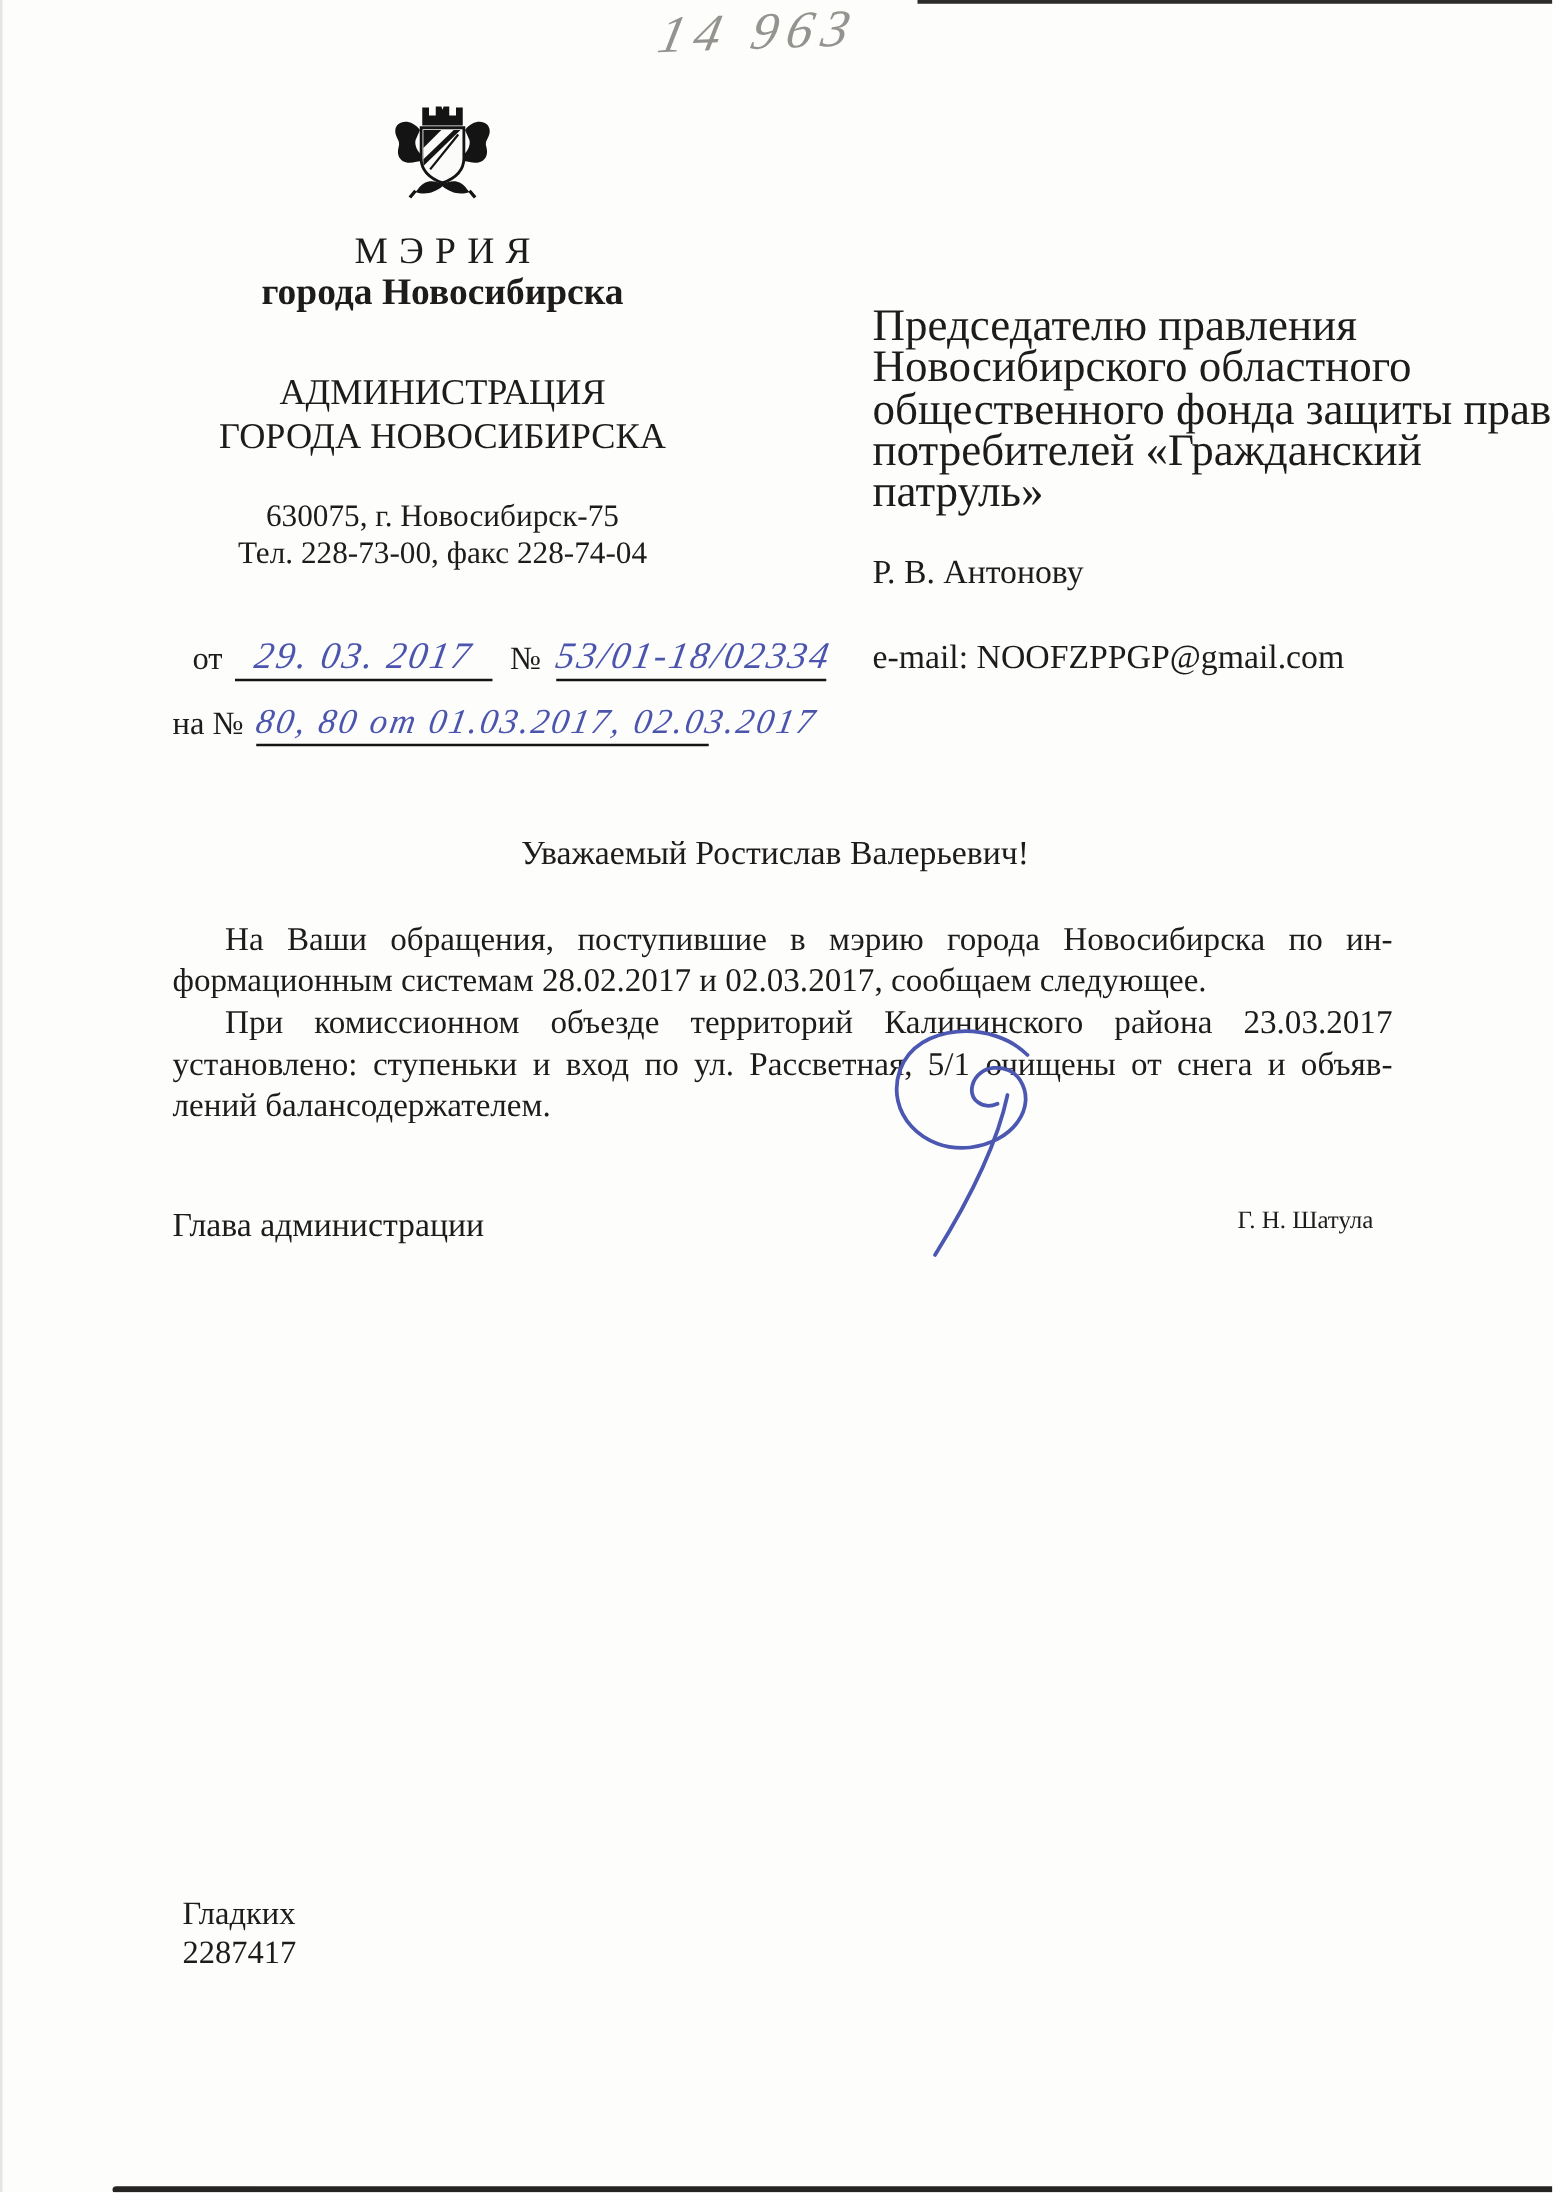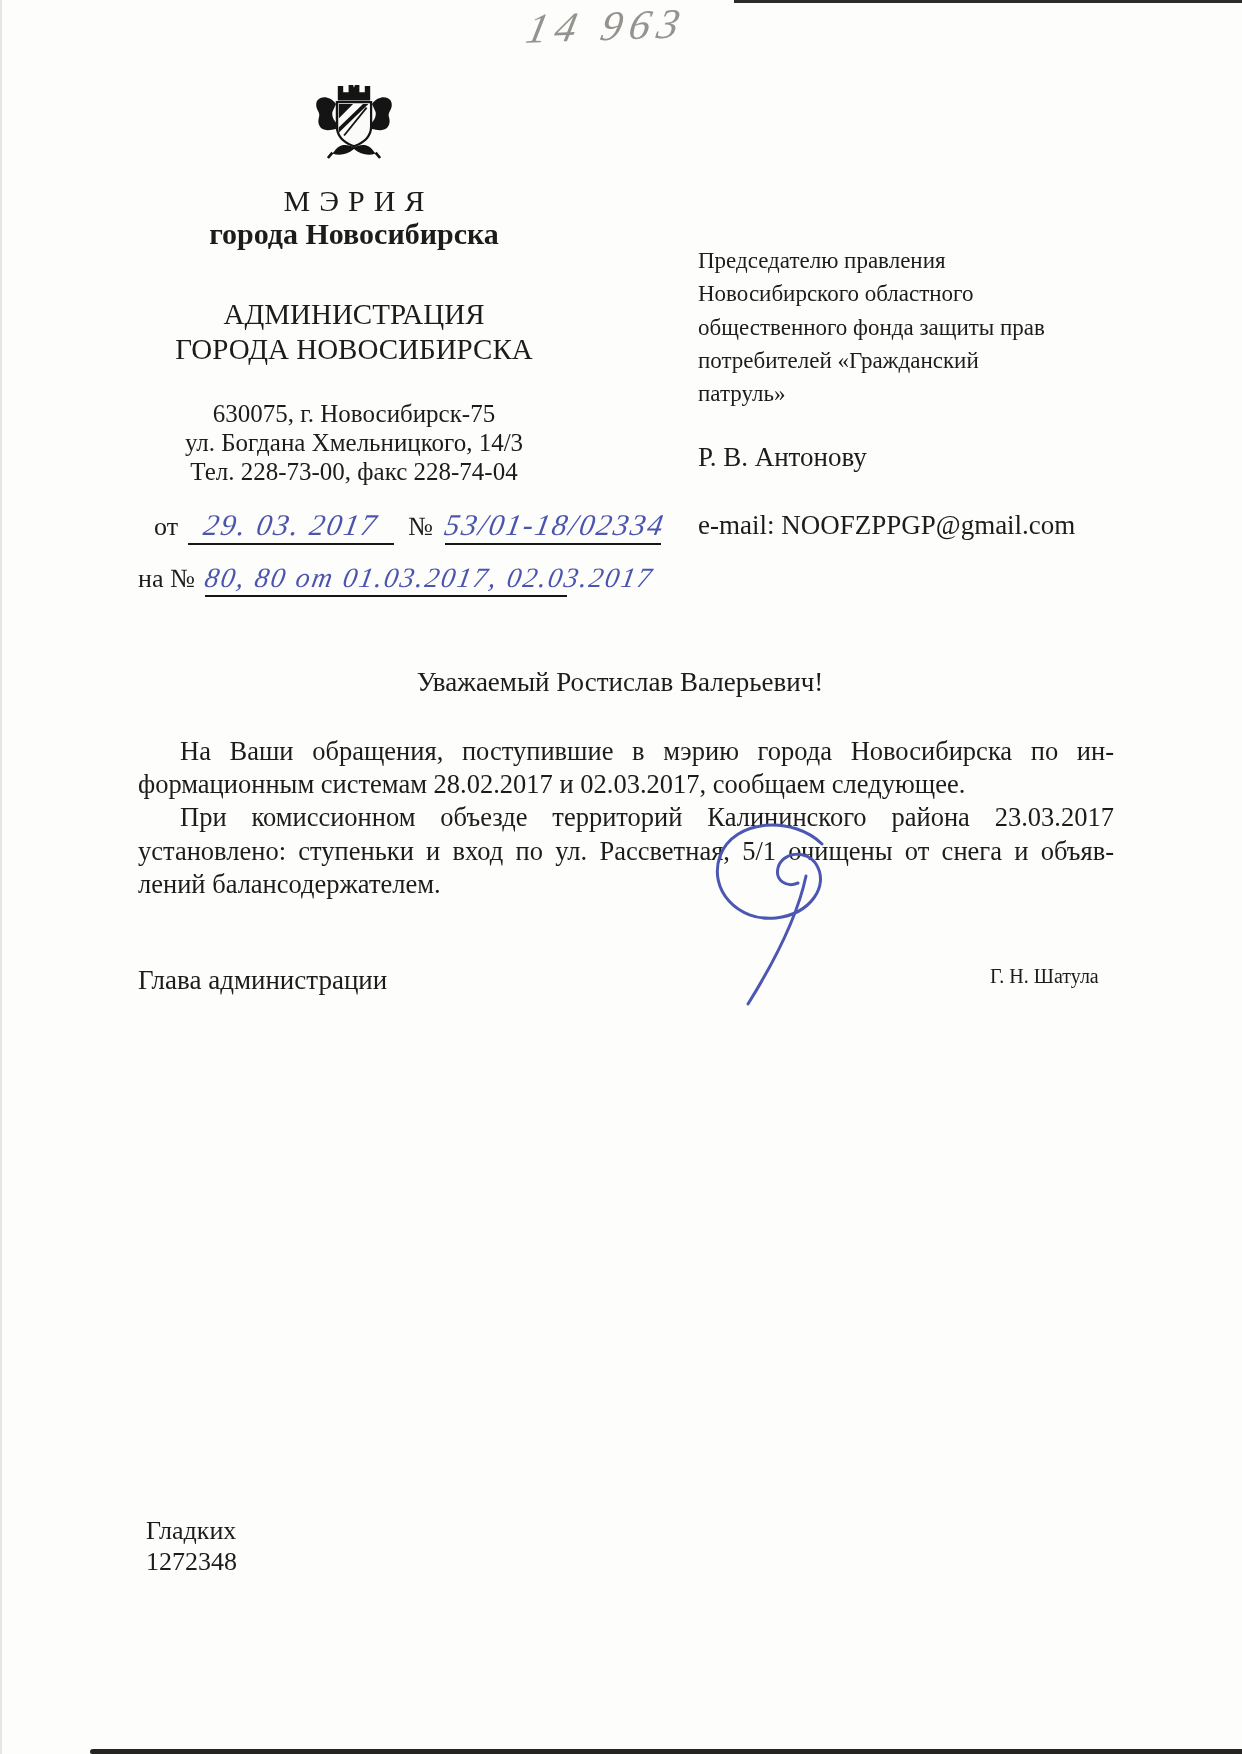--- a/index.html
+++ b/index.html
@@ -45,21 +45,21 @@
   .ref-from  { left: 154px; top: 508px; }
   .ref-reply { left: 138px; top: 562px; }
   .blank-date   { width: 206px; margin-left: 10px; }
   .blank-number { width: 216px; margin-left: 12px; }
   .blank-reply  { width: 362px; margin-left: 10px; text-align: left; overflow: visible; }
   .hand-lg { font-size: 30px; }
   .hand-md { font-size: 28px; }
   .lbl-no { margin-left: 14px; }
 
   
-  .recipient       { left: 698px; top: 244px; font-size: 23px; line-height: 33.3px; white-space: nowrap; }
+  .recipient       { left: 698px; top: 244px; font-size: 36px; line-height: 33.3px; white-space: nowrap; }
   .recipient-name  { left: 698px; top: 442px; font-size: 27px; }
   .recipient-email { left: 698px; top: 510px; font-size: 27px; }
 
   
   .salutation { left: 130px; top: 667px; width: 980px; text-align: center; font-size: 27px; }
   .body-text  { left: 138px; top: 735px; width: 976px; font-size: 26.5px; line-height: 33.2px; }
   .jline  { text-align: justify; text-align-last: justify; }
   .indent { text-indent: 42px; }
 
   
@@ -106,21 +106,20 @@
   <div class="abs center-col org-title">МЭРИЯ</div>
   <div class="abs center-col org-subtitle">города Новосибирска</div>
 
   <div class="abs center-col dept">
     <div>АДМИНИСТРАЦИЯ</div>
     <div>ГОРОДА НОВОСИБИРСКА</div>
   </div>
 
   <div class="abs center-col addr">
     <div>630075, г. Новосибирск-75</div>
-    <div>ул. Богдана Хмельницкого, 14/3</div>
     <div>Тел. 228-73-00, факс 228-74-04</div>
   </div>
 
   <div class="abs ref-row ref-from">
     <span class="lbl">от</span>
     <span class="blank blank-date"><span class="hand hand-lg">29. 03. 2017</span></span>
     <span class="lbl lbl-no">№</span>
     <span class="blank blank-number"><span class="hand hand-lg">53/01-18/02334</span></span>
   </div>
 
@@ -153,16 +152,16 @@
   <div class="abs sig-autograph">
     <svg width="210" height="195" viewBox="0 0 210 195" aria-hidden="true">
       <path d="M158 30 C130 2 70 4 56 42 C44 76 74 108 112 104 C146 100 166 72 152 50 C142 35 118 38 114 54 C111 66 122 74 134 69" fill="none" stroke="#4c57b2" stroke-width="3" stroke-linecap="round"></path>
       <path d="M142 62 C134 100 112 145 84 190" fill="none" stroke="#4c57b2" stroke-width="3" stroke-linecap="round"></path>
     </svg>
   </div>
   <div class="abs sig-name">Г. Н. Шатула</div>
 
   <div class="abs footer">
     <div>Гладких</div>
-    <div>1272348</div>
+    <div>2287417</div>
   </div>
 
 </div>
 
 </body></html>

